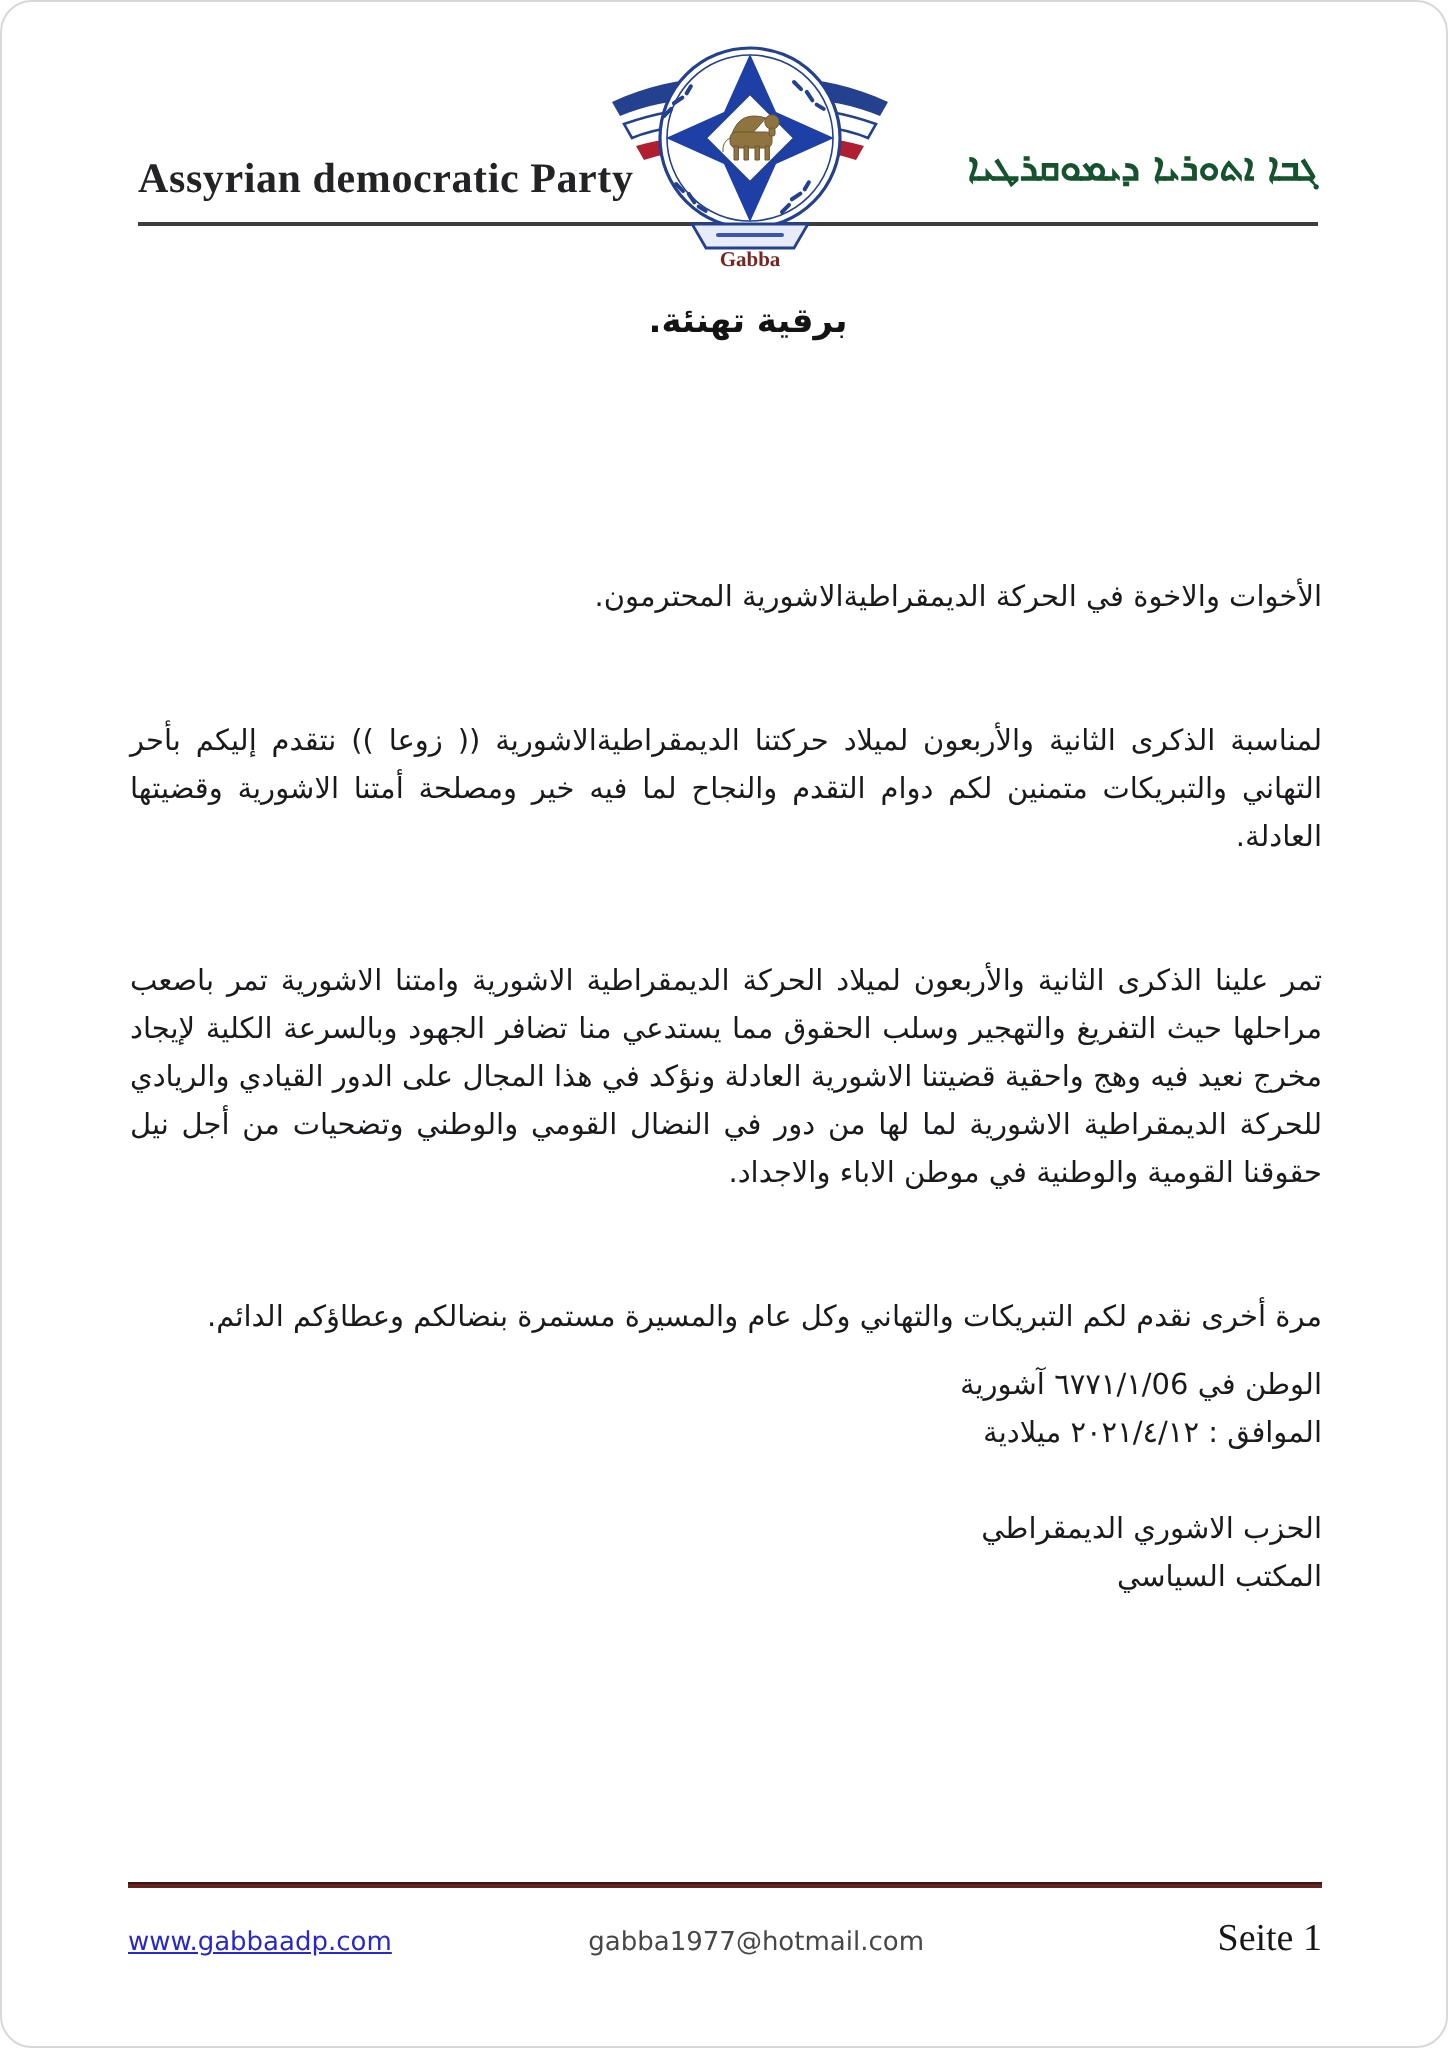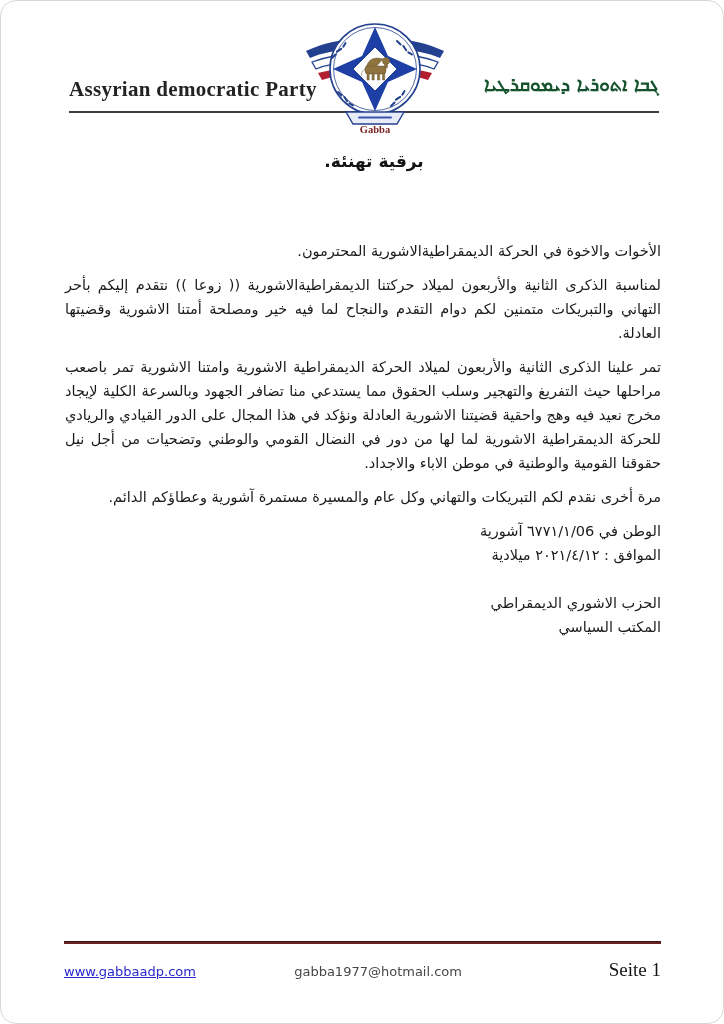--- a/index.html
+++ b/index.html
@@ -37,21 +37,21 @@
     position:absolute; top:150px; left:12px; width:100%;
     text-align:center; direction:rtl;
     font-size:17px; font-weight:bold; color:#141416;
   }
   
   .content {
     position:absolute; top:238px; left:64px; right:62px;
     direction:rtl; text-align:justify; text-align-last:right;
     font-size:14.5px; line-height:24px; color:#1a1a1c;
   }
-  .para { margin-bottom:10px; }
+  .para { margin-bottom:10px;margin-top:48px; }
   .dates { margin-bottom:24px; }
   .signature { }
   
   .footer-rule {
     position:absolute; left:63px; right:62px; top:940px;
     height:3px; background:#632423; border-top:1px solid #3f1514;
   }
   .footer-row {
     position:absolute; left:63px; right:62px; top:951px;
     display:flex; align-items:baseline;
@@ -131,21 +131,21 @@
       <text x="75" y="124" text-anchor="middle" font-size="10.5" font-weight="bold" font-family="'Liberation Serif', serif" fill="#7a2424">Gabba</text>
     </svg>
   </div>
 
   <div class="doc-title">برقية تهنئة.</div>
 
   <div class="content">
     <div class="para">الأخوات والاخوة في الحركة الديمقراطيةالاشورية المحترمون.</div>
     <div class="para">لمناسبة الذكرى الثانية والأربعون لميلاد حركتنا الديمقراطيةالاشورية (( زوعا )) نتقدم إليكم بأحر التهاني والتبريكات متمنين لكم دوام التقدم والنجاح لما فيه خير ومصلحة أمتنا الاشورية وقضيتها العادلة.</div>
     <div class="para">تمر علينا الذكرى الثانية والأربعون لميلاد الحركة الديمقراطية الاشورية وامتنا الاشورية تمر باصعب مراحلها حيث التفريغ والتهجير وسلب الحقوق مما يستدعي منا تضافر الجهود  وبالسرعة الكلية لإيجاد مخرج نعيد فيه وهج واحقية قضيتنا الاشورية العادلة ونؤكد  في هذا المجال على الدور القيادي والريادي للحركة الديمقراطية الاشورية لما لها من دور في النضال القومي والوطني وتضحيات من أجل نيل حقوقنا القومية والوطنية في موطن الاباء والاجداد.</div>
-    <div class="para">مرة أخرى نقدم لكم التبريكات والتهاني وكل عام والمسيرة مستمرة آشورية  وعطاؤكم الدائم.</div>
+    <div class="para">مرة أخرى نقدم لكم التبريكات والتهاني وكل عام والمسيرة مستمرة بنضالكم  وعطاؤكم الدائم.</div>
 
     <div class="dates">
       <div>الوطن في ٦٧٧١/١/06 آشورية</div>
       <div>الموافق : ٢٠٢١/٤/١٢ ميلادية</div>
     </div>
 
     <div class="signature">
       <div>الحزب الاشوري الديمقراطي</div>
       <div>المكتب السياسي</div>
     </div>

